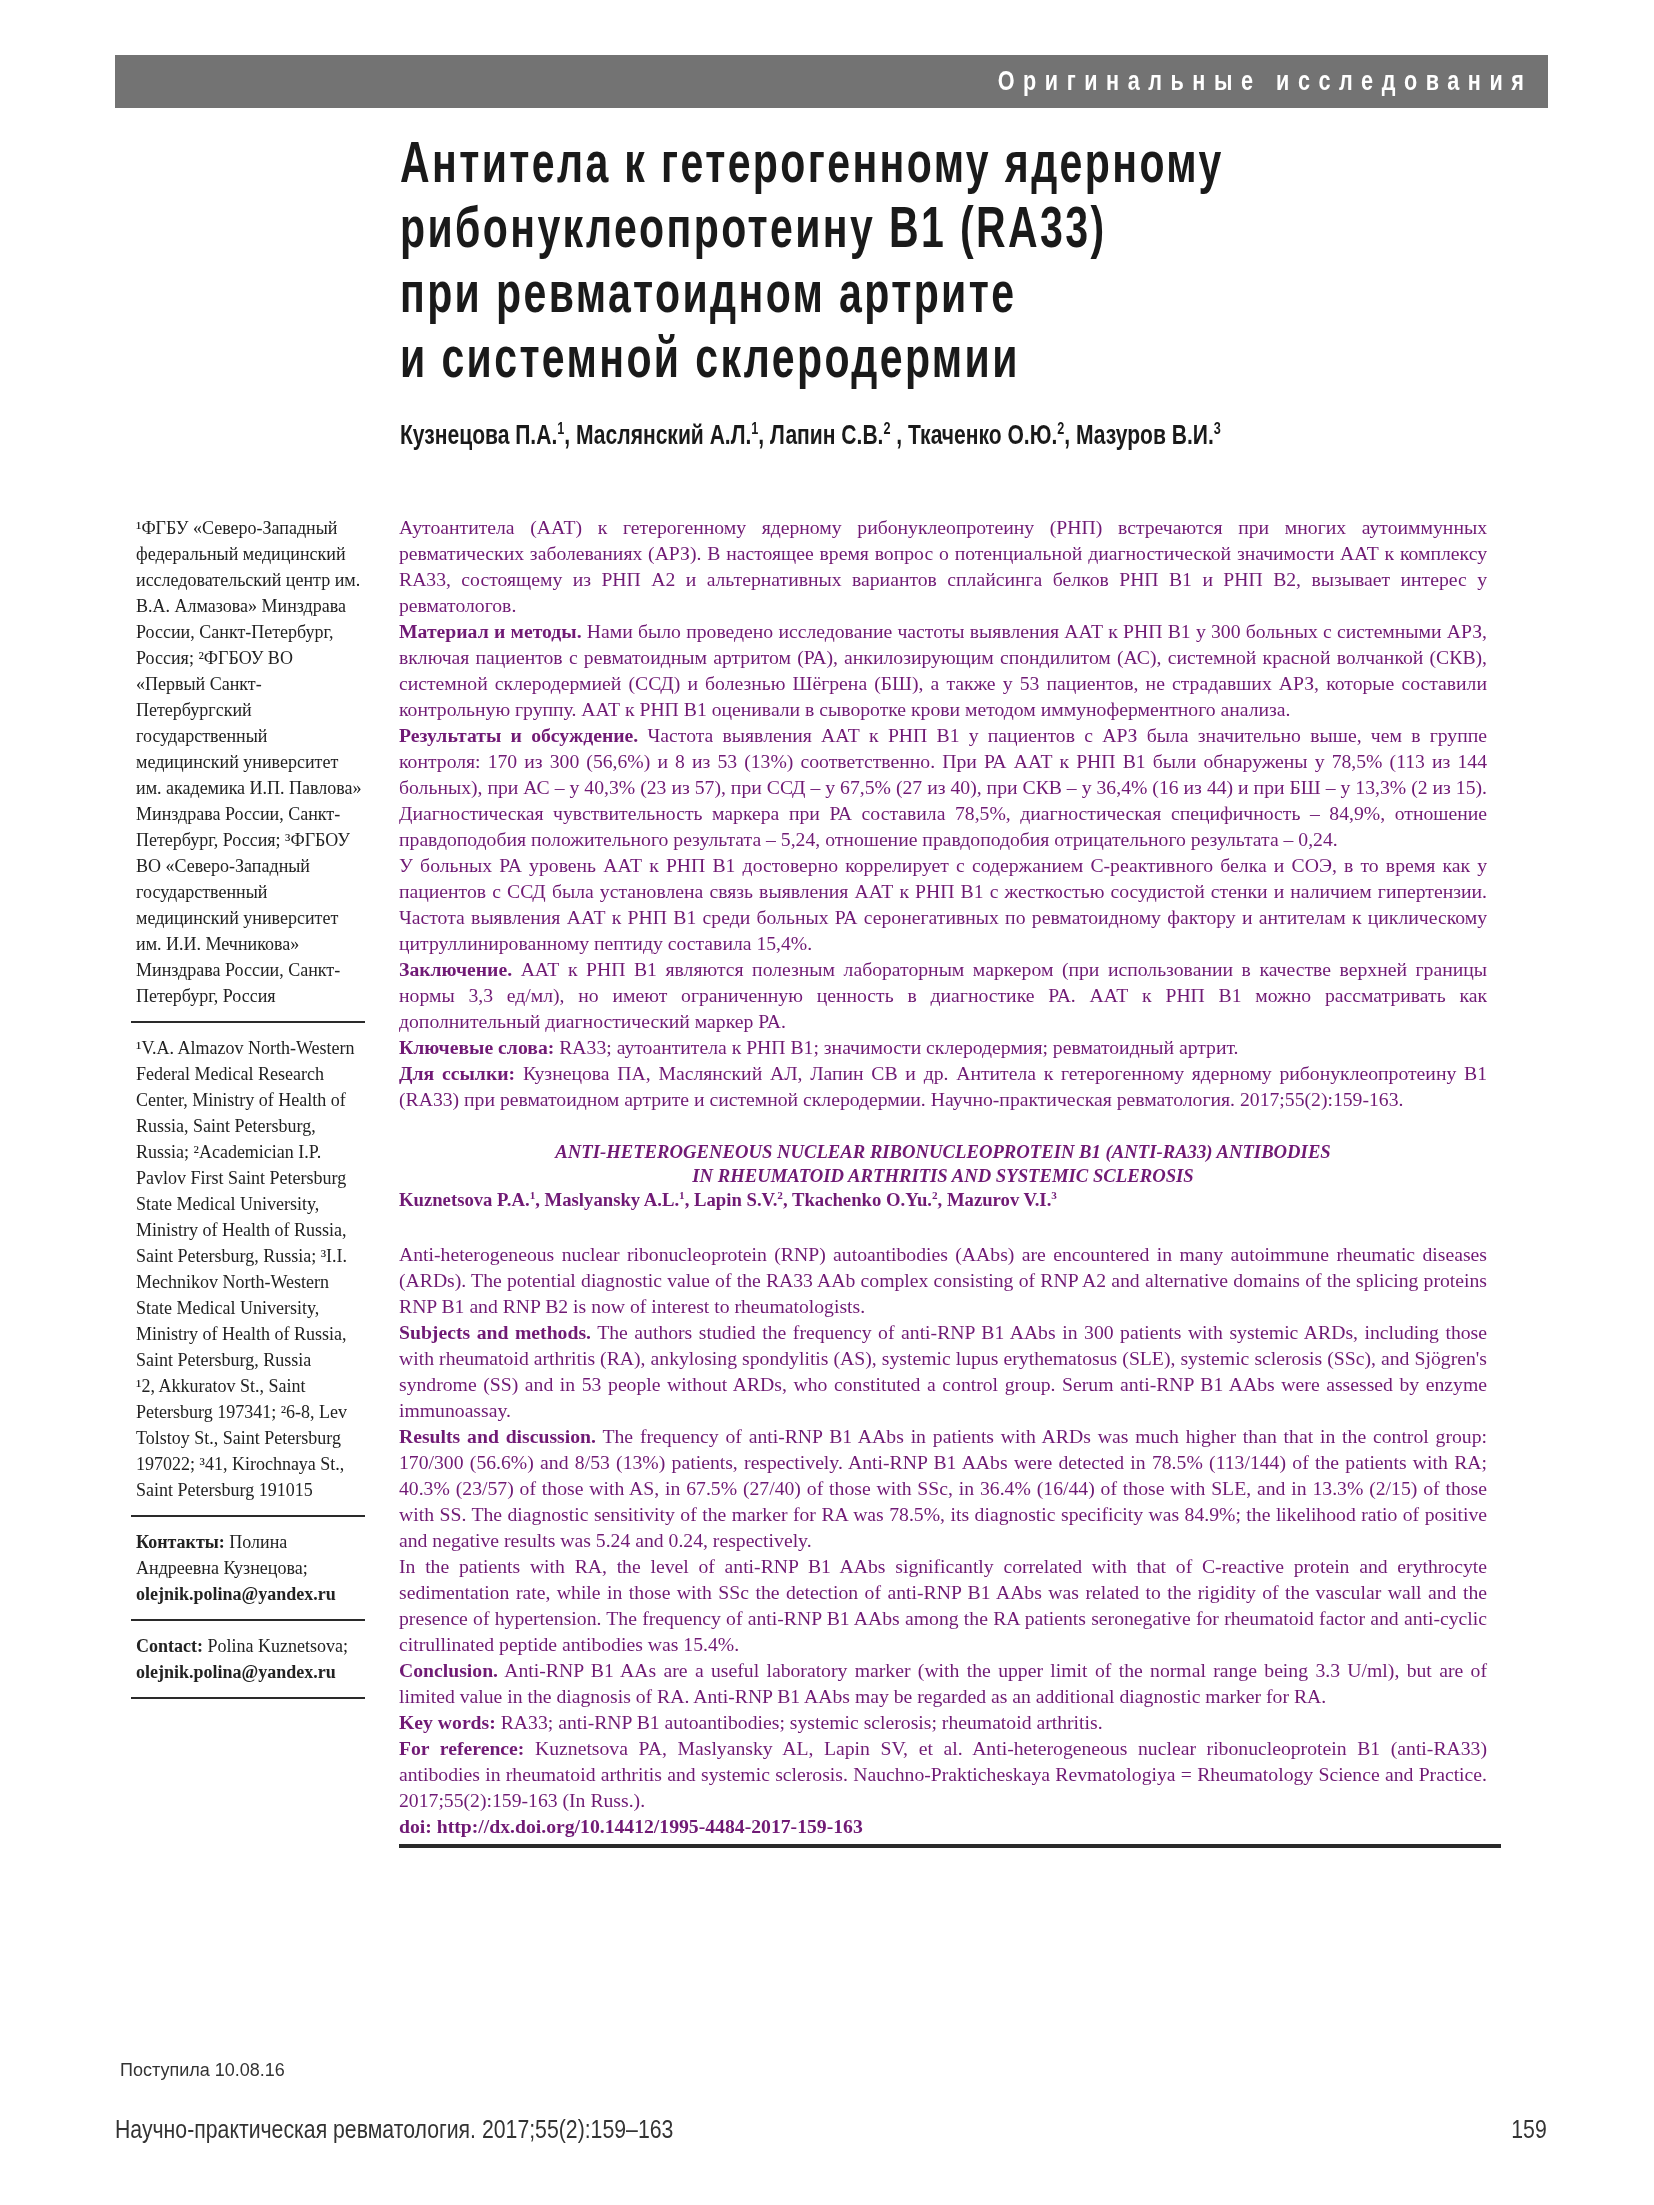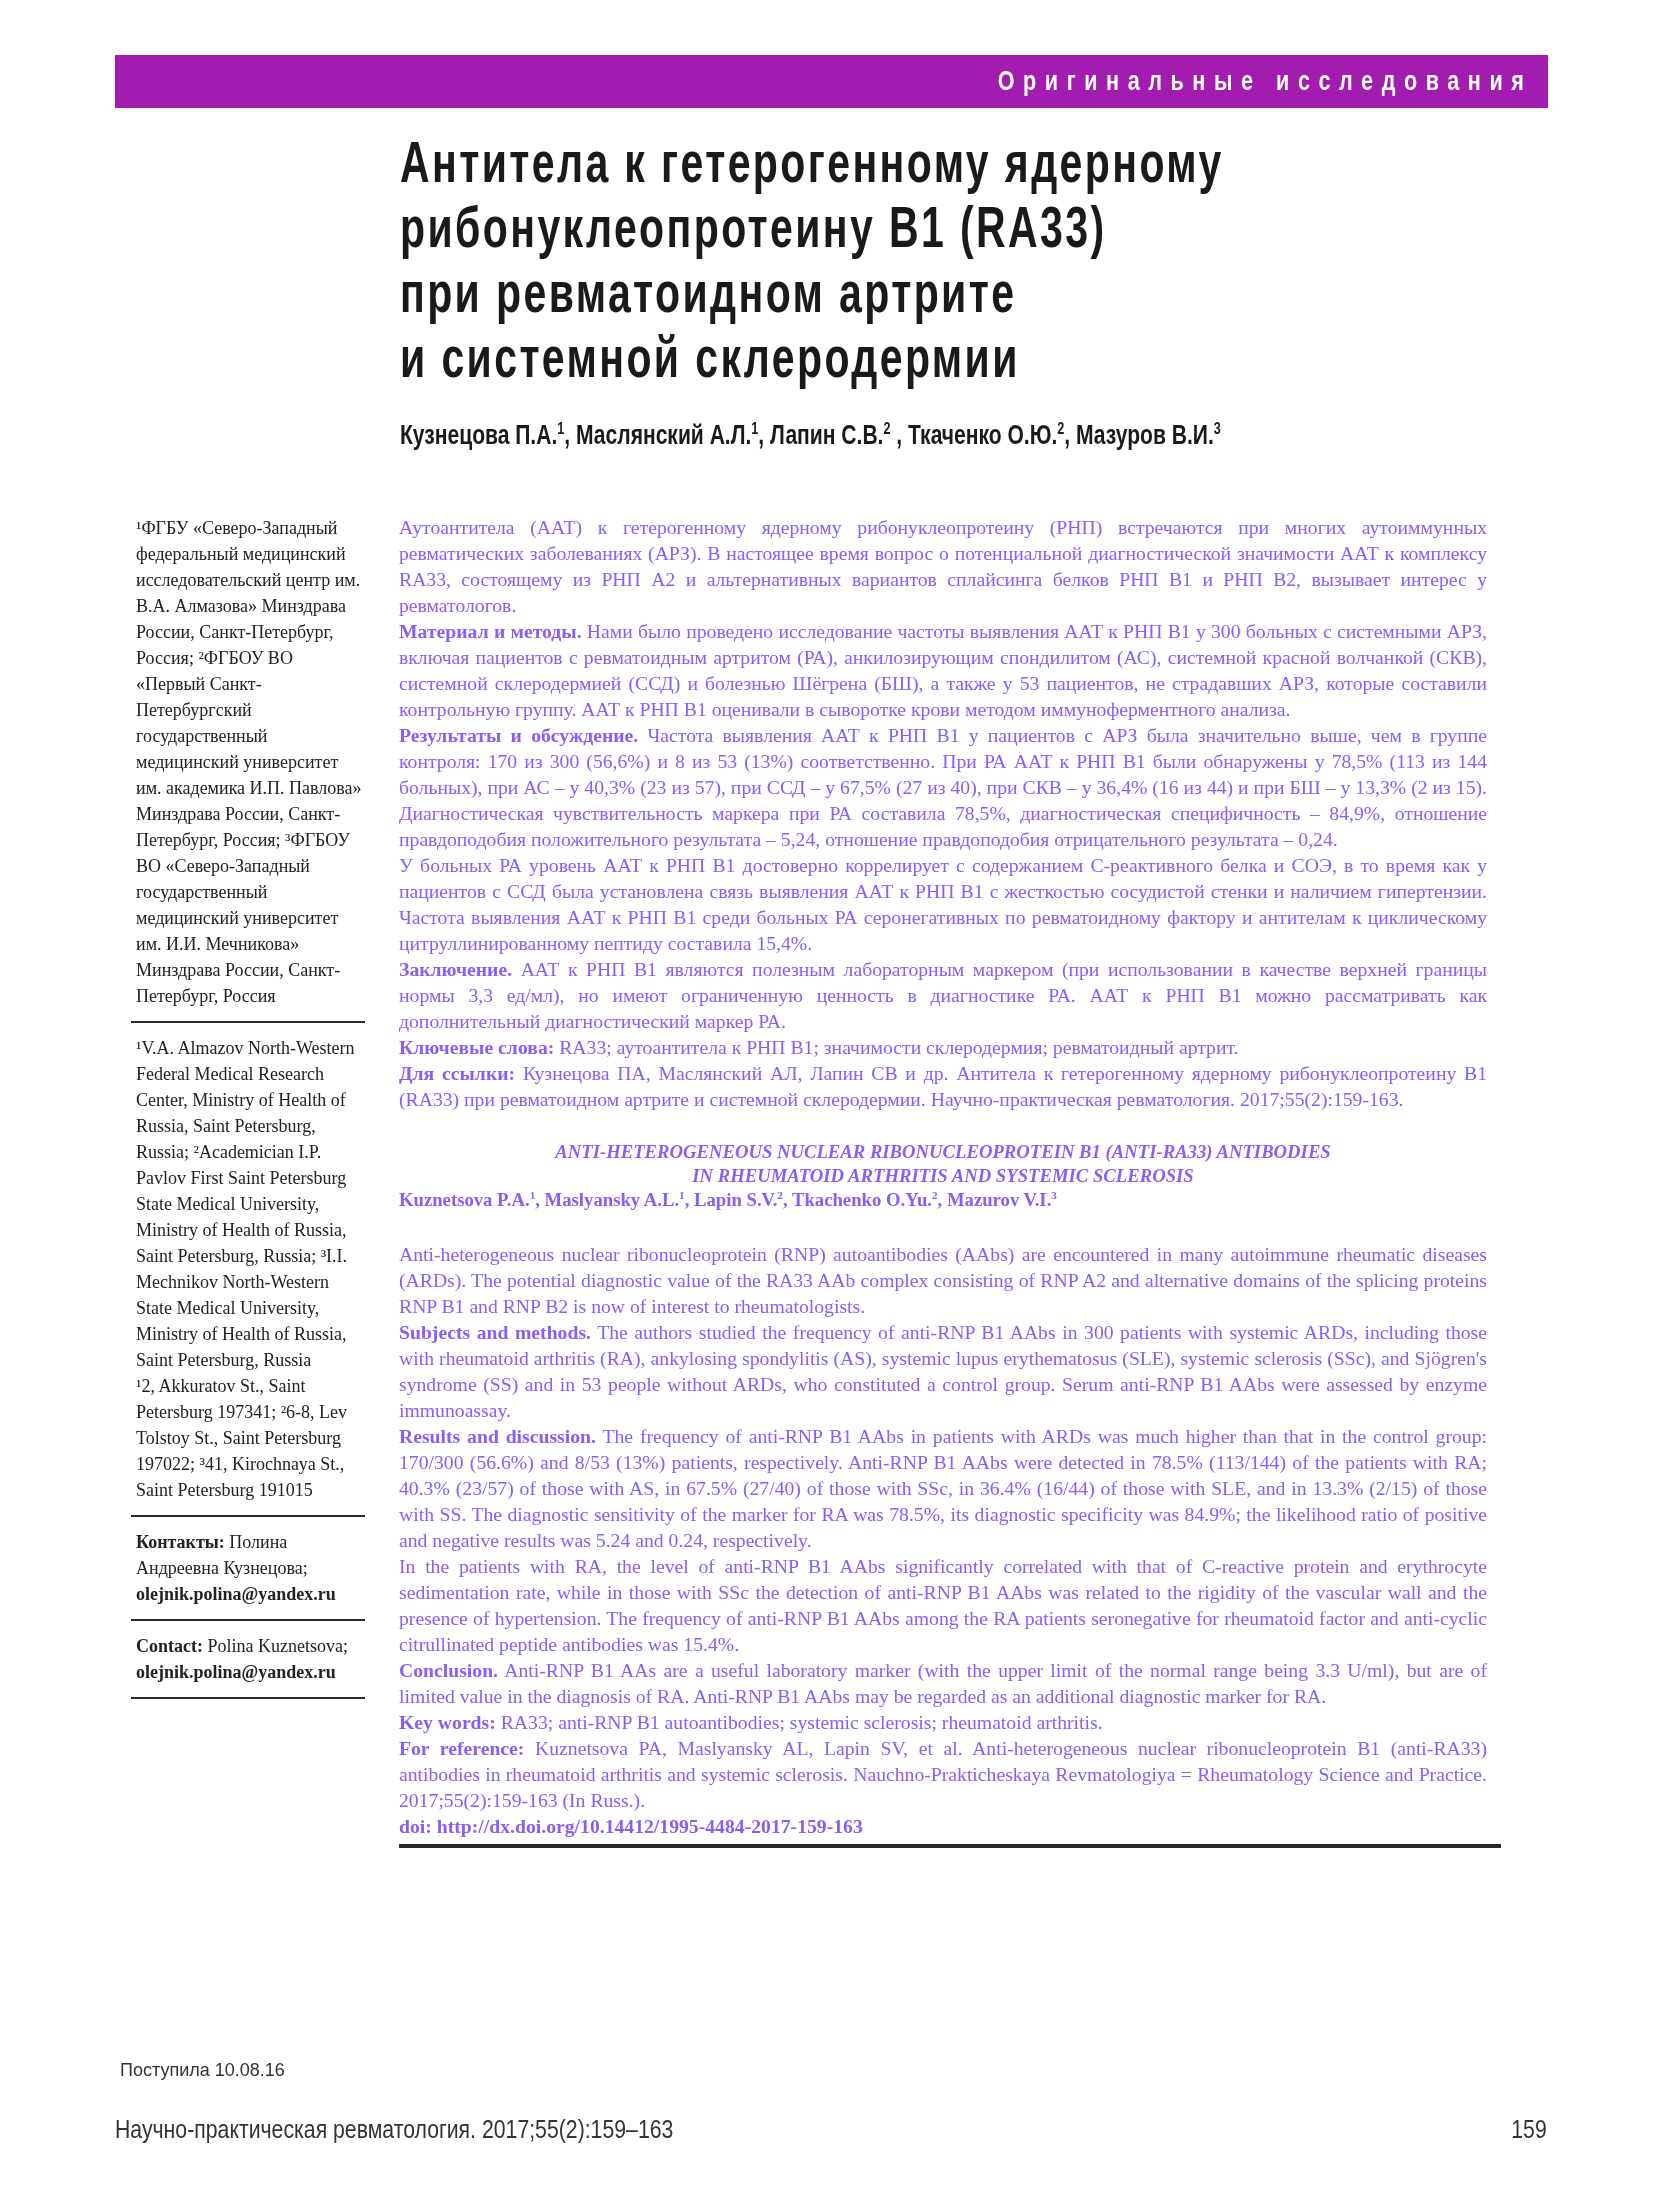--- a/index.html
+++ b/index.html
@@ -1,19 +1,19 @@
 <!DOCTYPE html>
 <html style="font-size:10.7px"><head>
   <meta charset="utf-8">
   <style>
     html, body { margin: 0; padding: 0; background: #ffffff; }
     body { width: 1655px; height: 2205px; position: relative; overflow: hidden; color: #1a1a1a; }
     .section-band {
       position: absolute; left: 115px; top: 55px; width: 1433px; height: 53px;
-      background: #a21caf; display: flex; align-items: center; justify-content: flex-end;
+      background: #737373; display: flex; align-items: center; justify-content: flex-end;
     }
     .section-band span {
       font-family: "Liberation Sans", sans-serif; font-weight: bold; color: #ffffff;
       font-size: 27px; letter-spacing: 10.7px; margin-right: 16px; transform: scaleX(0.8); transform-origin: right center;
     }
     .title {
       position: absolute; left: 400px; top: 130px; width: 1134px;
       font-family: "Liberation Sans", sans-serif; font-weight: bold; font-size: 57px; line-height: 65px;
       letter-spacing: 3.3px; color: #1a1a1a; transform: scaleX(0.72); transform-origin: left top; width: 1535px;
     }
@@ -26,21 +26,21 @@
     sup { font-size: 60%; line-height: 0; vertical-align: super; }
     .sidebar {
       position: absolute; left: 136px; top: 515px; width: 227px;
       font-family: Liberation Serif, serif; font-size: 18px; line-height: 26px; color: #222;
     }
     .sidebar p { margin: 0; }
     .rule { border: none; border-top: 2px solid #2a2a2a; margin: 12px 0 12px -5.3px; width: 234px; }
     .sidebar .bold { font-weight: bold; }
     .main {
       position: absolute; left: 399px; top: 514px; width: 1088px;
-      font-family: "Liberation Serif", serif; font-size: 19.7px; line-height: 26px; color: #8b5cf6;
+      font-family: "Liberation Serif", serif; font-size: 19.7px; line-height: 26px; color: #701a75;
       text-align: justify;
     }
     .main p { margin: 0; }
     .main b { font-weight: bold; }
     .en-head {
       font-family: "Liberation Serif", serif; font-weight: bold; text-align: center; font-size: 18.7px; line-height: 24px;
       margin-top: 28px;
       font-style: italic;
     }
     .en-authors { text-align: left; font-weight: bold; font-size: 18.7px; line-height: 24px; margin-bottom: 29px; }

